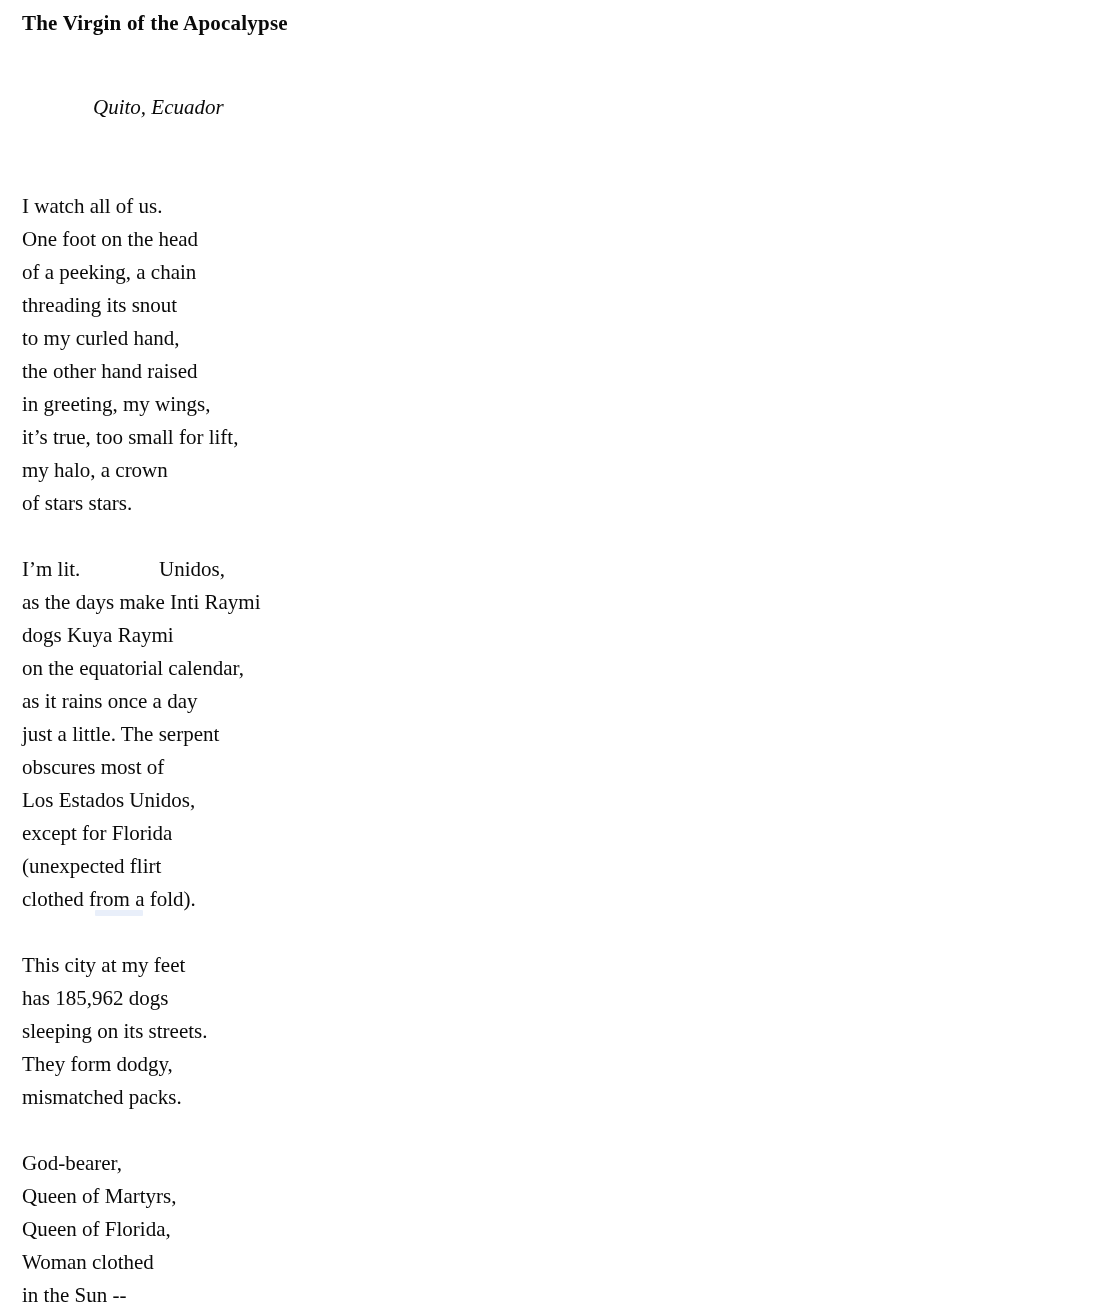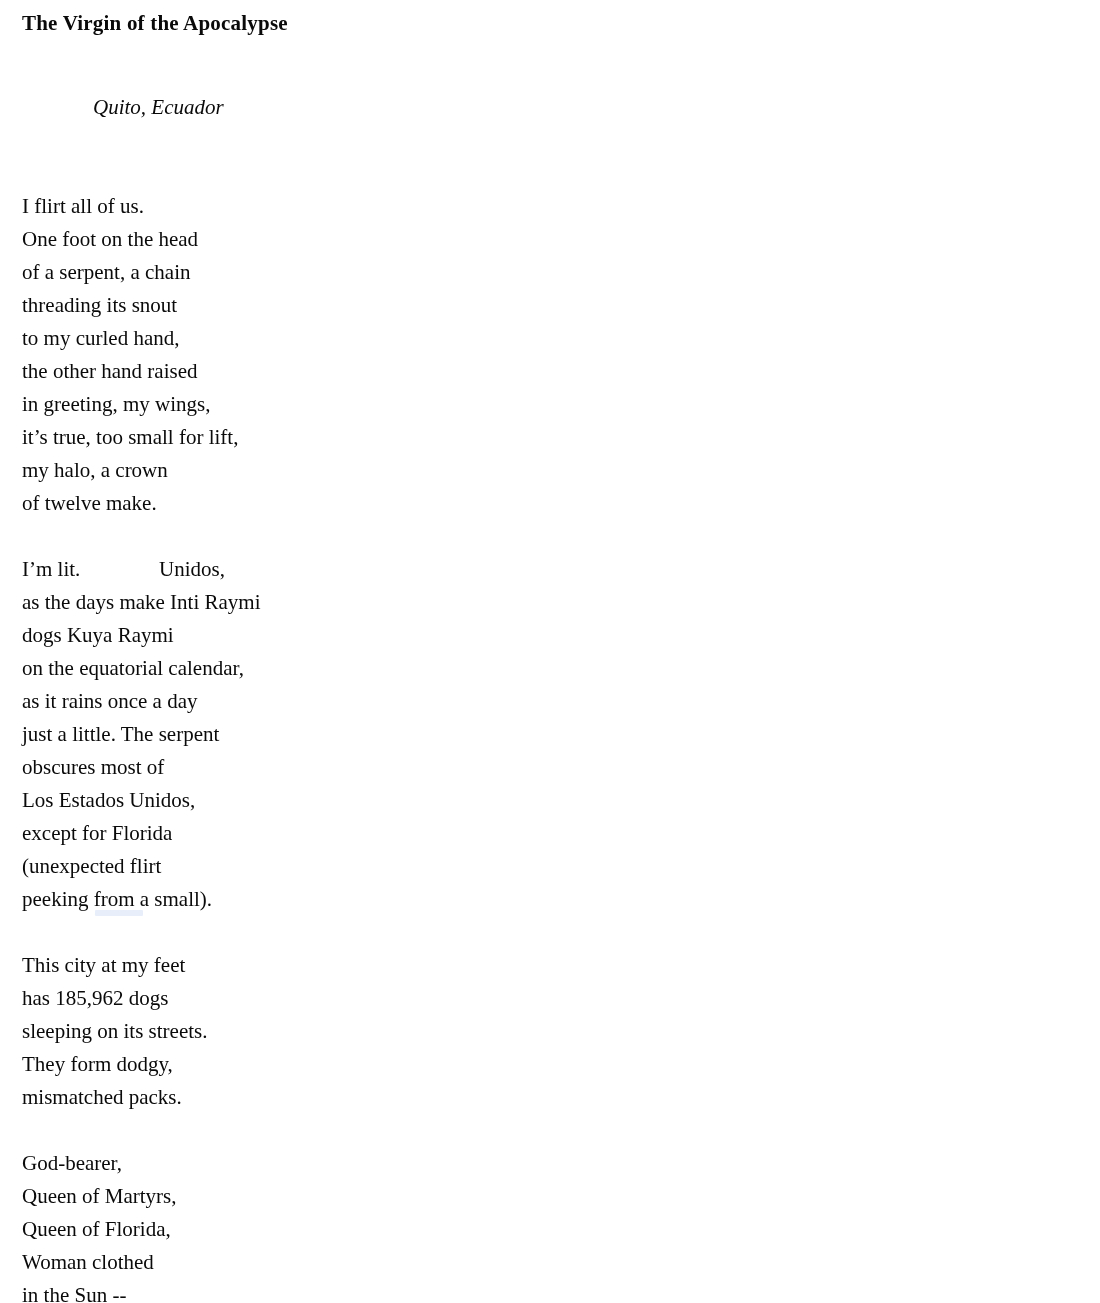--- a/index.html
+++ b/index.html
@@ -56,43 +56,43 @@
 </head>
 <body style="background: rgb(255, 255, 255);">
 
 <div class="page" style="color: rgb(10, 10, 10);">
   <div class="doc-title">The Virgin of the Apocalypse</div>
 
   <div class="doc-subtitle">Quito, Ecuador</div>
 
   <div class="poem">
       <div class="stanza">
-        <div class="poem-line">I flirt all of us.</div>
+        <div class="poem-line">I watch all of us.</div>
         <div class="poem-line">One foot on the head</div>
-        <div class="poem-line">of a serpent, a chain</div>
+        <div class="poem-line">of a peeking, a chain</div>
         <div class="poem-line">threading its snout</div>
         <div class="poem-line">to my curled hand,</div>
         <div class="poem-line">the other hand raised</div>
         <div class="poem-line">in greeting, my wings,</div>
         <div class="poem-line">it’s true, too small for lift,</div>
         <div class="poem-line">my halo, a crown</div>
-        <div class="poem-line">of twelve make.</div>
+        <div class="poem-line">of stars stars.</div>
       </div>
       <div class="stanza">
         <div class="poem-line">I’m lit.               Unidos,</div>
         <div class="poem-line">as the days make Inti Raymi</div>
         <div class="poem-line">dogs Kuya Raymi</div>
         <div class="poem-line">on the equatorial calendar,</div>
         <div class="poem-line">as it rains once a day</div>
         <div class="poem-line">just a little. The serpent</div>
         <div class="poem-line">obscures most of</div>
         <div class="poem-line italic">Los Estados Unidos,</div>
         <div class="poem-line">except for Florida</div>
         <div class="poem-line">(unexpected flirt</div>
-        <div class="poem-line">peeking from a small).</div>
+        <div class="poem-line">clothed from a fold).</div>
       </div>
       <div class="stanza">
         <div class="poem-line">This city at my feet</div>
         <div class="poem-line">has 185,962 dogs</div>
         <div class="poem-line">sleeping on its streets.</div>
         <div class="poem-line">They form dodgy,</div>
         <div class="poem-line">mismatched packs.</div>
       </div>
       <div class="stanza">
         <div class="poem-line">God-bearer,</div>

